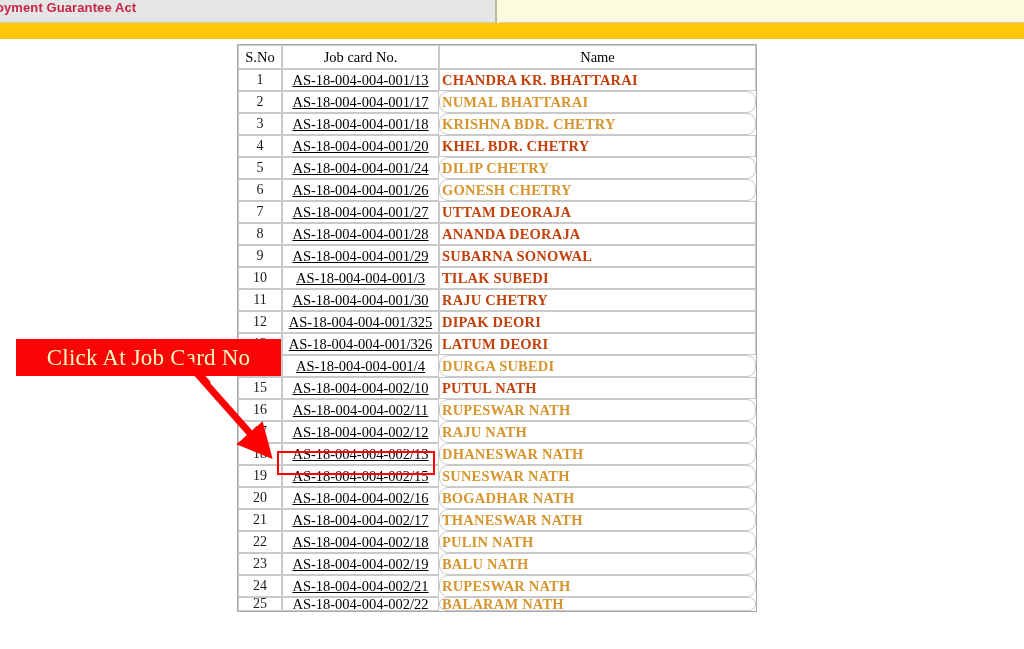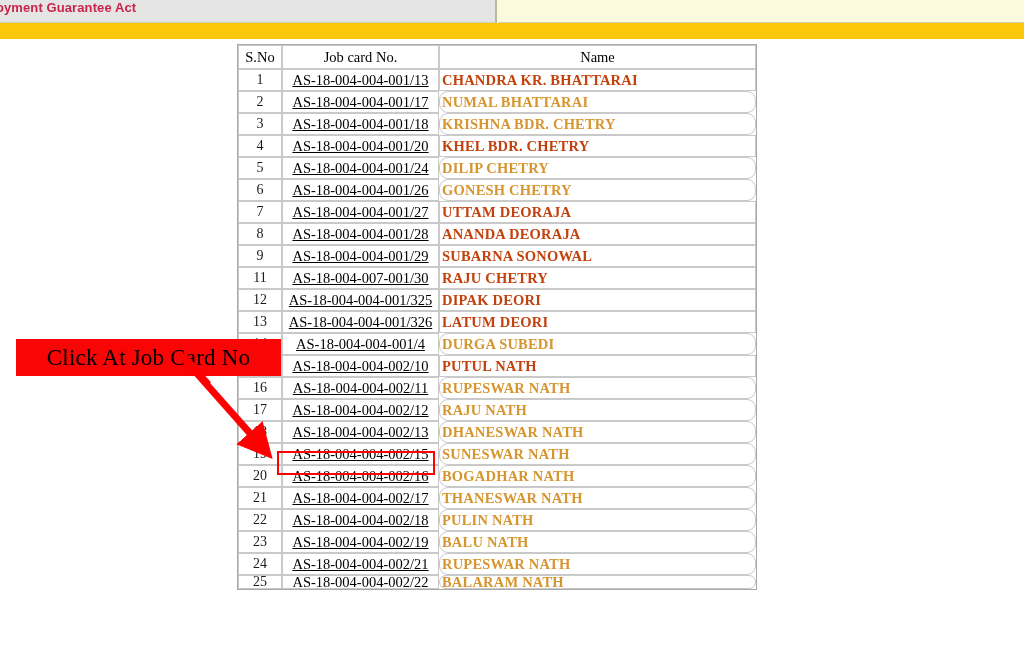--- a/index.html
+++ b/index.html
@@ -156,21 +156,21 @@
     width: 265px;
     height: 37px;
     background: #f90505;
     display: flex;
     align-items: center;
     justify-content: center;
   }
   #callout-label {
     font-family: "Liberation Serif", serif;
     font-size: 23px;
-    color: #000000;
+    color: #fef9c3;
     white-space: nowrap;
     letter-spacing: 0.2px;
   }
   #arrow-svg {
     position: absolute;
     left: 180px;
     top: 355px;
     width: 110px;
     height: 110px;
   }
@@ -253,22 +253,27 @@
             <td class="sno">8</td>
             <td class="jobno"><a href="#">AS-18-004-004-001/28</a></td>
             <td class="name red">ANANDA DEORAJA</td>
           </tr>
           <tr>
             <td class="sno">9</td>
             <td class="jobno"><a href="#">AS-18-004-004-001/29</a></td>
             <td class="name red">SUBARNA SONOWAL</td>
           </tr>
           <tr>
+            <td class="sno">10</td>
+            <td class="jobno"><a href="#">AS-18-004-004-001/3</a></td>
+            <td class="name red">TILAK SUBEDI</td>
+          </tr>
+          <tr>
             <td class="sno">11</td>
-            <td class="jobno"><a href="#">AS-18-004-007-001/30</a></td>
+            <td class="jobno"><a href="#">AS-18-004-004-001/30</a></td>
             <td class="name red">RAJU CHETRY</td>
           </tr>
           <tr>
             <td class="sno">12</td>
             <td class="jobno"><a href="#">AS-18-004-004-001/325</a></td>
             <td class="name red">DIPAK DEORI</td>
           </tr>
           <tr>
             <td class="sno">13</td>
             <td class="jobno"><a href="#">AS-18-004-004-001/326</a></td>

